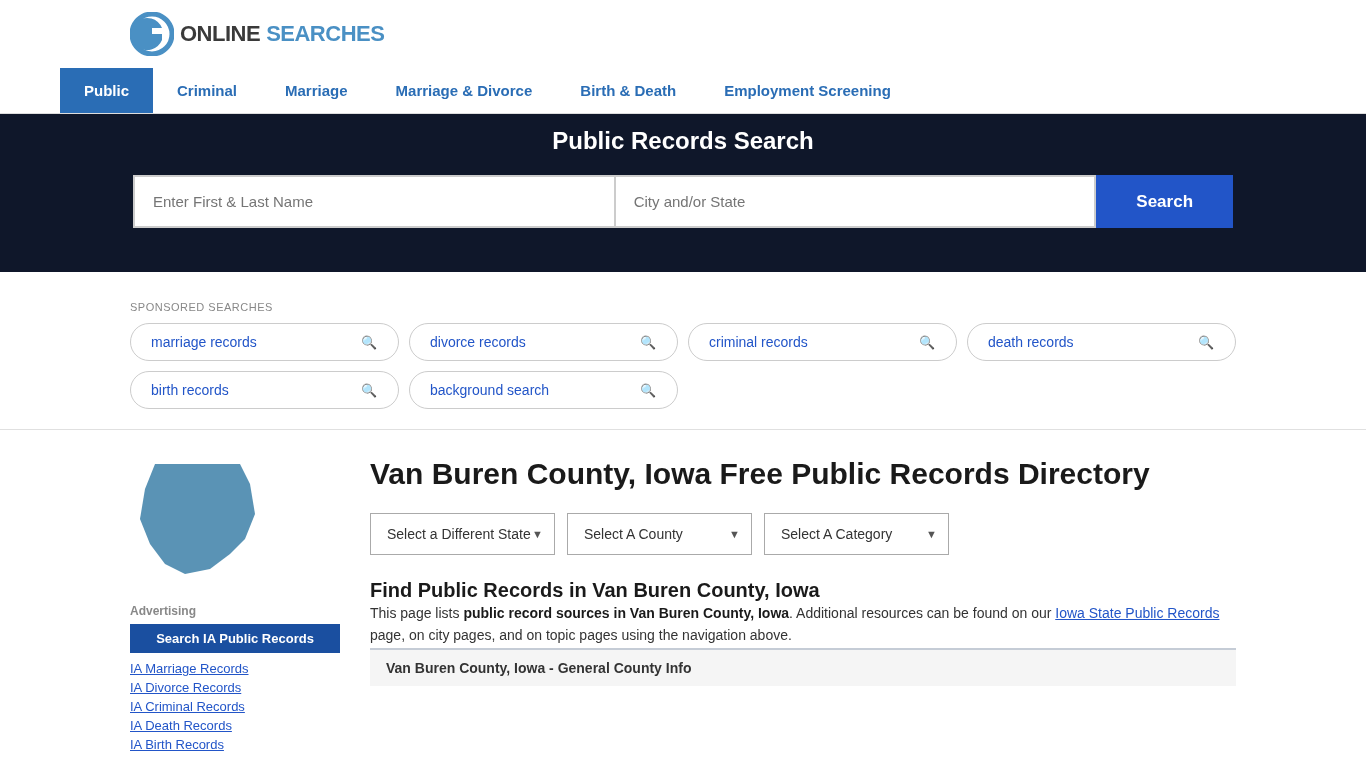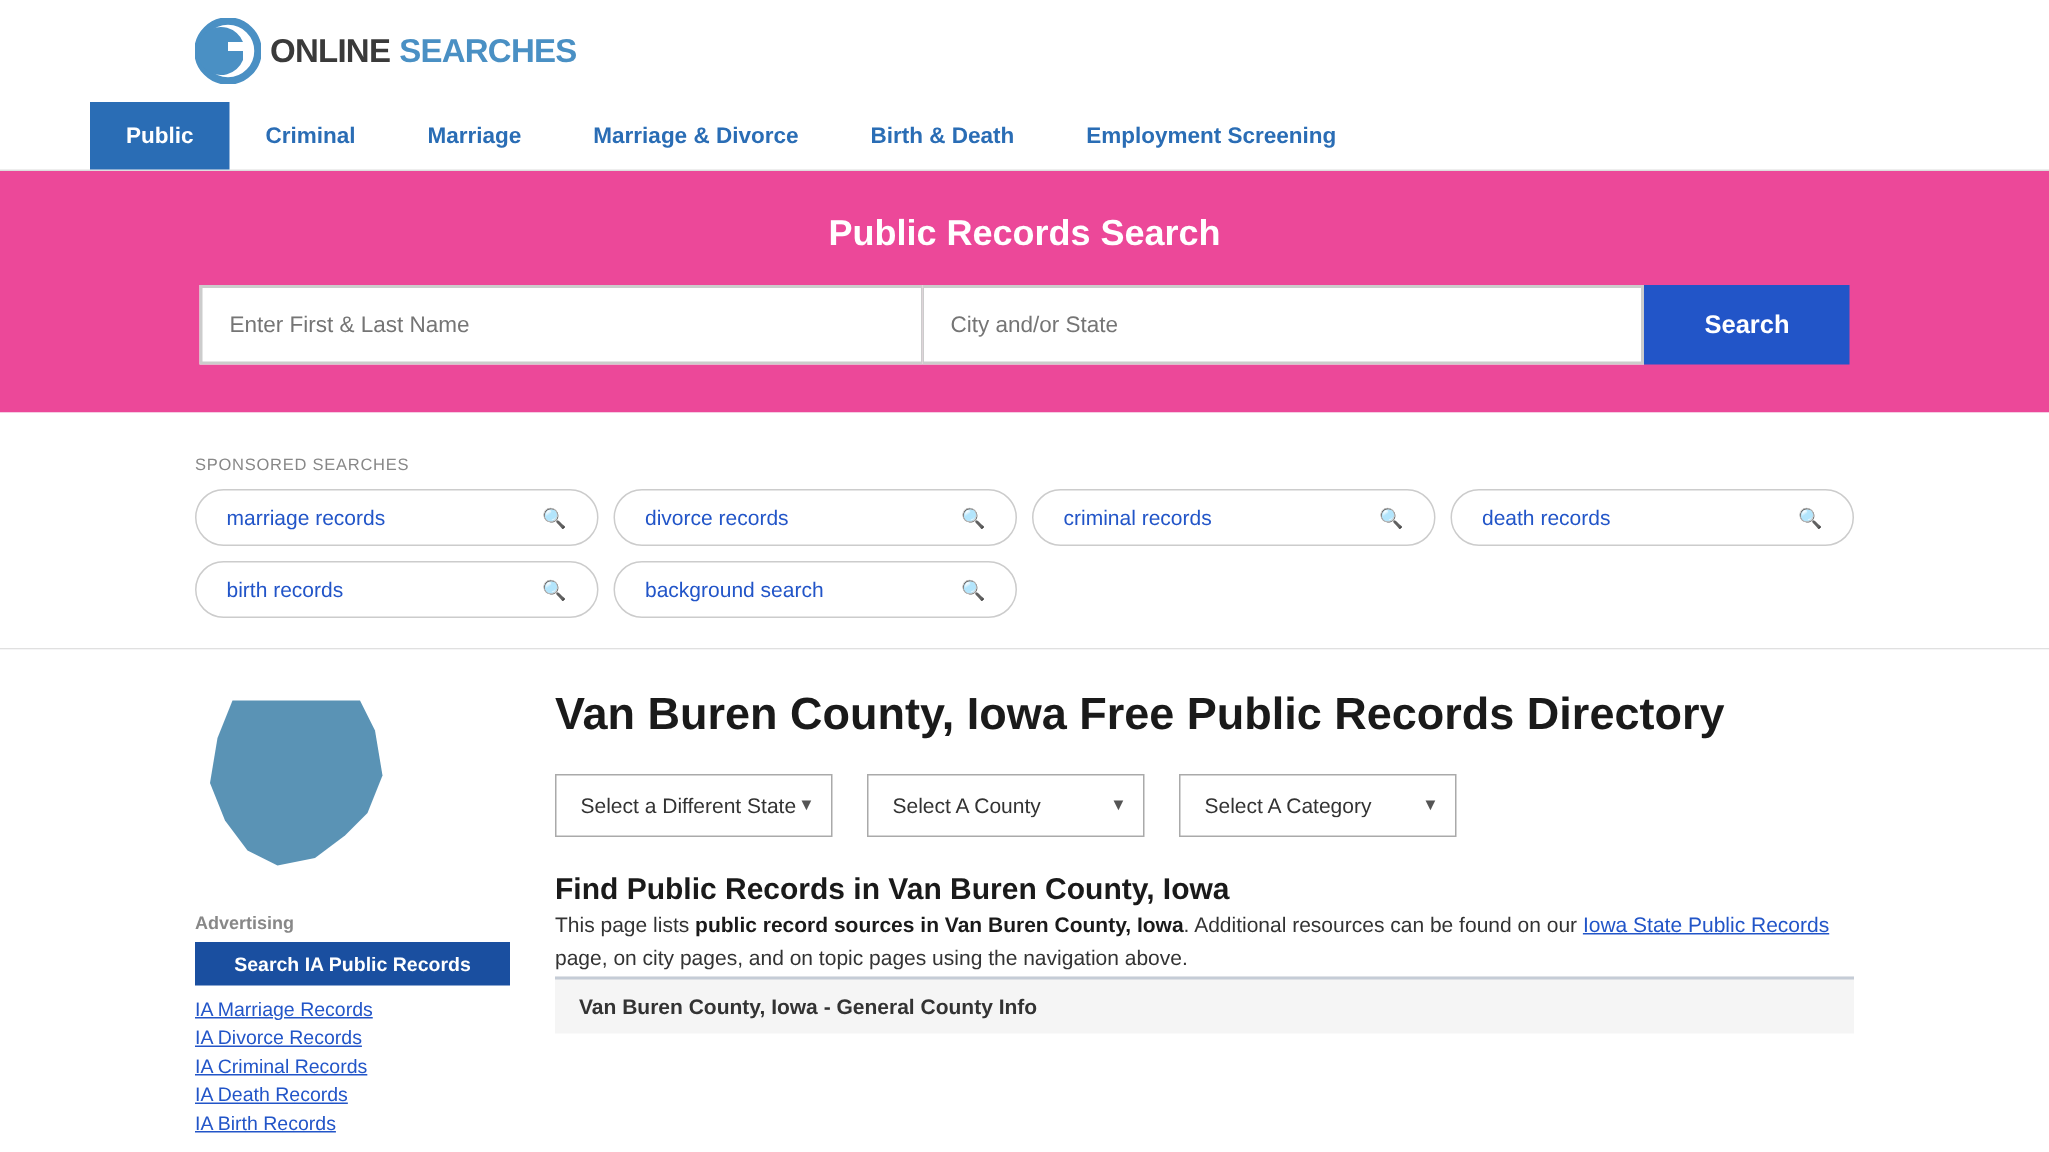--- a/index.html
+++ b/index.html
@@ -52,35 +52,35 @@
       border: none;
       background: none;
     }
     .nav-item.active {
       background: #2a6db5;
       color: #fff;
     }
 
     
     .hero {
-      background: #ec4899;
-      padding: 28px 130px 32px;
+      background: #0f172a;
+      padding: 13px 130px 32px;
     }
     .hero-title {
       text-align: center;
       font-size: 24px;
       font-weight: 700;
       color: #fff;
       margin-bottom: 20px;
     }
     .search-bar {
       display: flex;
       gap: 0;
       max-width: 1100px;
-      margin: 0 auto;
+      margin: 12px auto;
     }
     .search-input {
       flex: 1;
       padding: 16px 18px;
       font-size: 15px;
       border: 2px solid #ccc;
       color: #999;
       outline: none;
     }
     .search-input:first-child {
@@ -183,21 +183,21 @@
     }
     .page-title {
       font-size: 30px;
       font-weight: 900;
       color: #1a1a1a;
       line-height: 1.3;
       margin-bottom: 20px;
     }
     .dropdowns-row {
       display: flex;
-      gap: 23px;
+      gap: 12px;
       margin-bottom: 24px;
     }
     .dropdown-select {
       padding: 12px 16px;
       border: 1px solid #aaa;
       font-size: 14px;
       color: #333;
       cursor: pointer;
       background: #fff;
       appearance: none;

